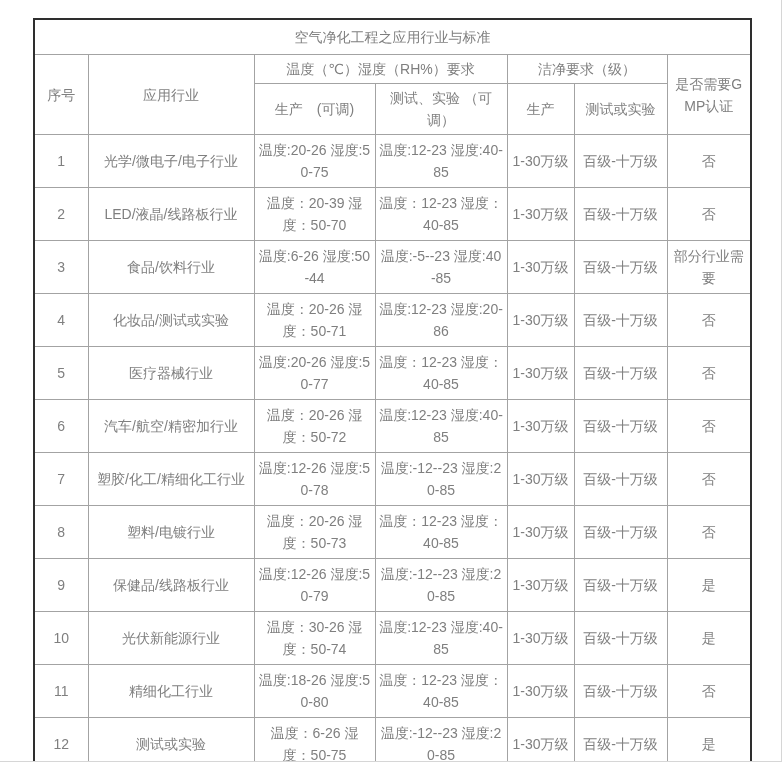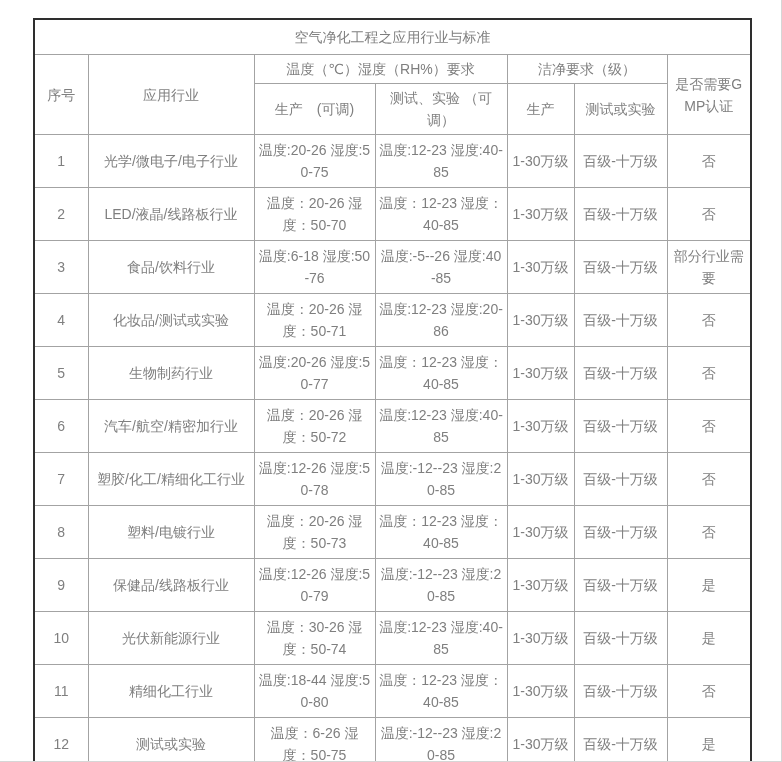--- a/index.html
+++ b/index.html
@@ -86,47 +86,47 @@
       <td>光学/微电子/电子行业</td>
       <td>温度:20-26 湿度:50-75</td>
       <td>温度:12-23 湿度:40-85</td>
       <td>1-30万级</td>
       <td>百级-十万级</td>
       <td>否</td>
     </tr>
     <tr class="data-row">
       <td>2</td>
       <td>LED/液晶/线路板行业</td>
-      <td>温度：20-26 湿度：50-70</td>
+      <td>温度：20-39 湿度：50-70</td>
       <td>温度：12-23 湿度：40-85</td>
       <td>1-30万级</td>
       <td>百级-十万级</td>
       <td>否</td>
     </tr>
     <tr class="data-row">
       <td>3</td>
       <td>食品/饮料行业</td>
-      <td>温度:6-18 湿度:50-76</td>
-      <td>温度:-5--26 湿度:40-85</td>
+      <td>温度:6-26 湿度:50-44</td>
+      <td>温度:-5--23 湿度:40-85</td>
       <td>1-30万级</td>
       <td>百级-十万级</td>
       <td>部分行业需要</td>
     </tr>
     <tr class="data-row">
       <td>4</td>
       <td>化妆品/测试或实验</td>
       <td>温度：20-26 湿度：50-71</td>
       <td>温度:12-23 湿度:20-86</td>
       <td>1-30万级</td>
       <td>百级-十万级</td>
       <td>否</td>
     </tr>
     <tr class="data-row">
       <td>5</td>
-      <td>生物制药行业</td>
+      <td>医疗器械行业</td>
       <td>温度:20-26 湿度:50-77</td>
       <td>温度：12-23 湿度：40-85</td>
       <td>1-30万级</td>
       <td>百级-十万级</td>
       <td>否</td>
     </tr>
     <tr class="data-row">
       <td>6</td>
       <td>汽车/航空/精密加行业</td>
       <td>温度：20-26 湿度：50-72</td>
@@ -167,21 +167,21 @@
       <td>光伏新能源行业</td>
       <td>温度：30-26 湿度：50-74</td>
       <td>温度:12-23 湿度:40-85</td>
       <td>1-30万级</td>
       <td>百级-十万级</td>
       <td>是</td>
     </tr>
     <tr class="data-row">
       <td>11</td>
       <td>精细化工行业</td>
-      <td>温度:18-44 湿度:50-80</td>
+      <td>温度:18-26 湿度:50-80</td>
       <td>温度：12-23 湿度：40-85</td>
       <td>1-30万级</td>
       <td>百级-十万级</td>
       <td>否</td>
     </tr>
     <tr class="data-row">
       <td>12</td>
       <td>测试或实验</td>
       <td>温度：6-26 湿度：50-75</td>
       <td>温度:-12--23 湿度:20-85</td>

